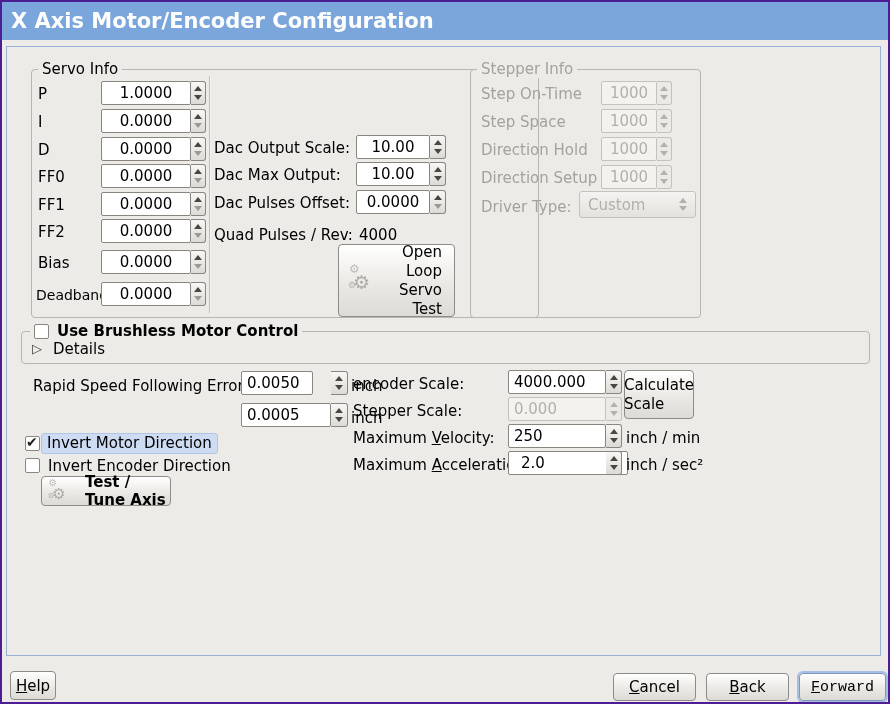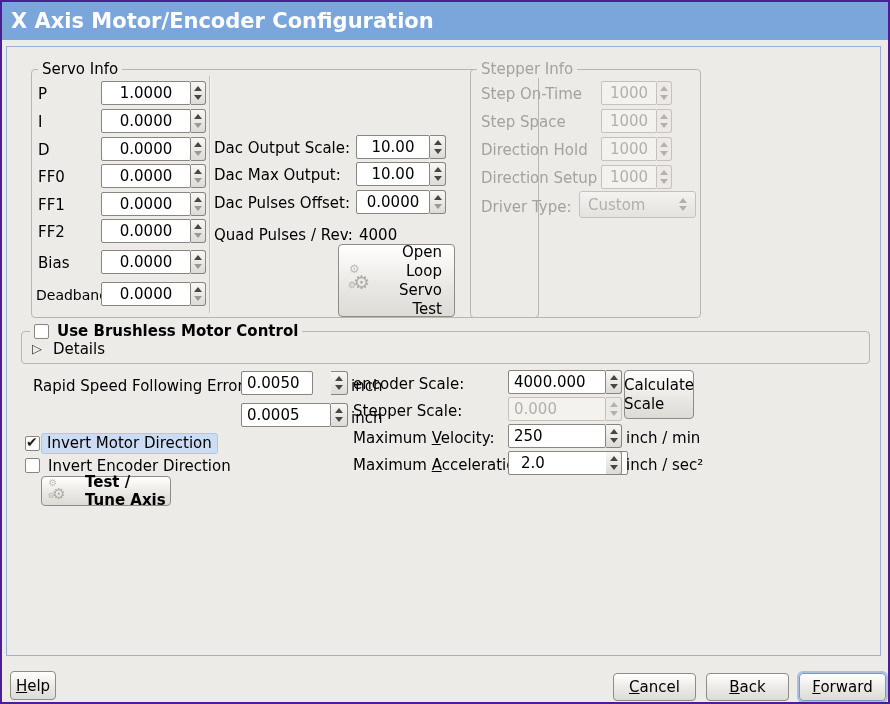--- a/index.html
+++ b/index.html
@@ -50,21 +50,21 @@
   .spin.dis .arr-dn{border-top-color:#b5b2ac;}
   .spin .half{border-top-color:#9c9994;}
   .btn{
     position:absolute; box-sizing:border-box;
     border:1px solid #8f8b85; border-radius:4px;
     background:linear-gradient(#ffffff,#ebe9e5 55%,#dddbd6);
     display:flex; align-items:center; justify-content:center;
     font-family:"DejaVu Sans","Liberation Sans",sans-serif; font-size:15px; color:#000;
     cursor:default;
   }
-  .btn.focus{box-shadow:0 0 0 2px #a6bfe3; border-color:#7d97bd;}
+  .btn.focus{box-shadow:0 0 0 2px #a6bfe3; border-color:#7d97bd;font-family:Liberation Mono, monospace;}
   .pre{white-space:pre-line; text-align:center; line-height:19px;}
   .vsep{position:absolute; width:1px; background:#c2beb8; border-right:1px solid #f4f3f1;}
   .cb{
     position:absolute; width:15px; height:15px; box-sizing:border-box;
     border:1px solid #8a867f; border-radius:2px; background:#ffffff;
   }
   .cb .mark{position:absolute; left:0px; top:-3px; font-size:14px; color:#1d1d1b;}
   .hl{position:absolute; background:#cddcf2; border:1px solid #b1c6e6; border-radius:3px;
       padding:1px 5px; line-height:17px; white-space:nowrap;}
   .combo{

